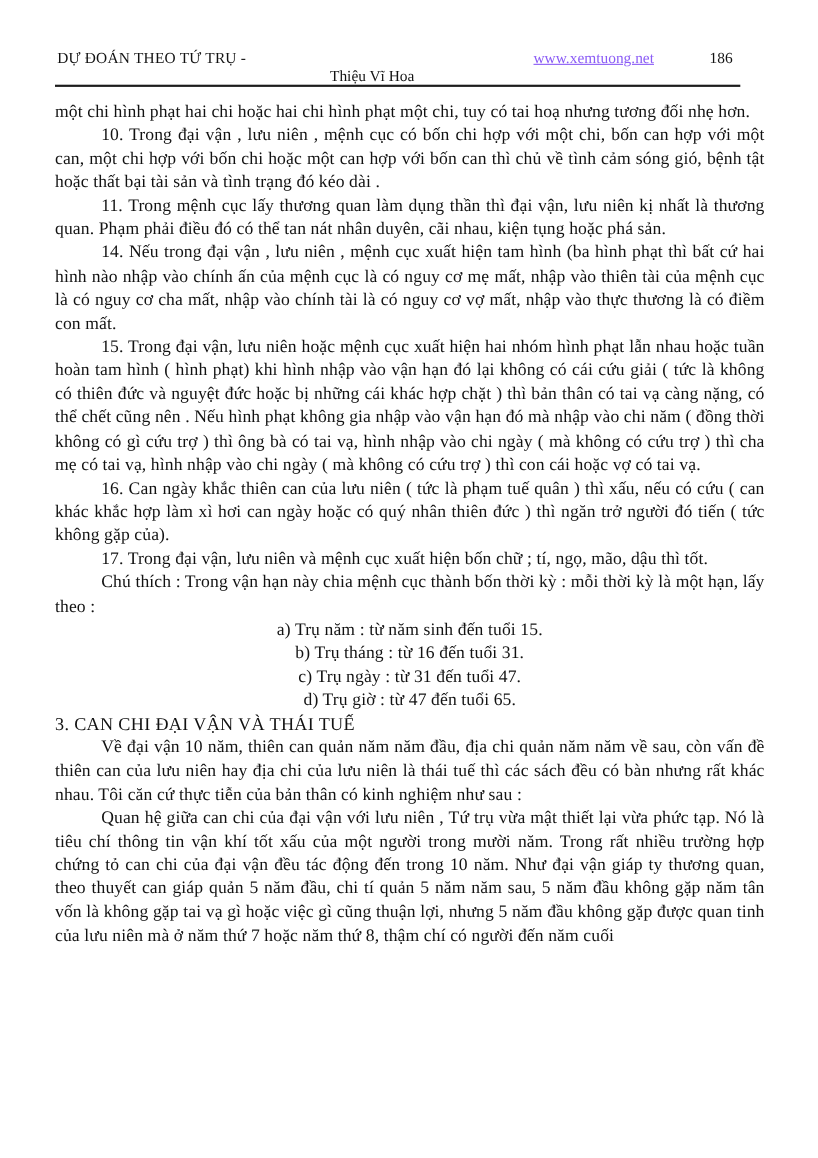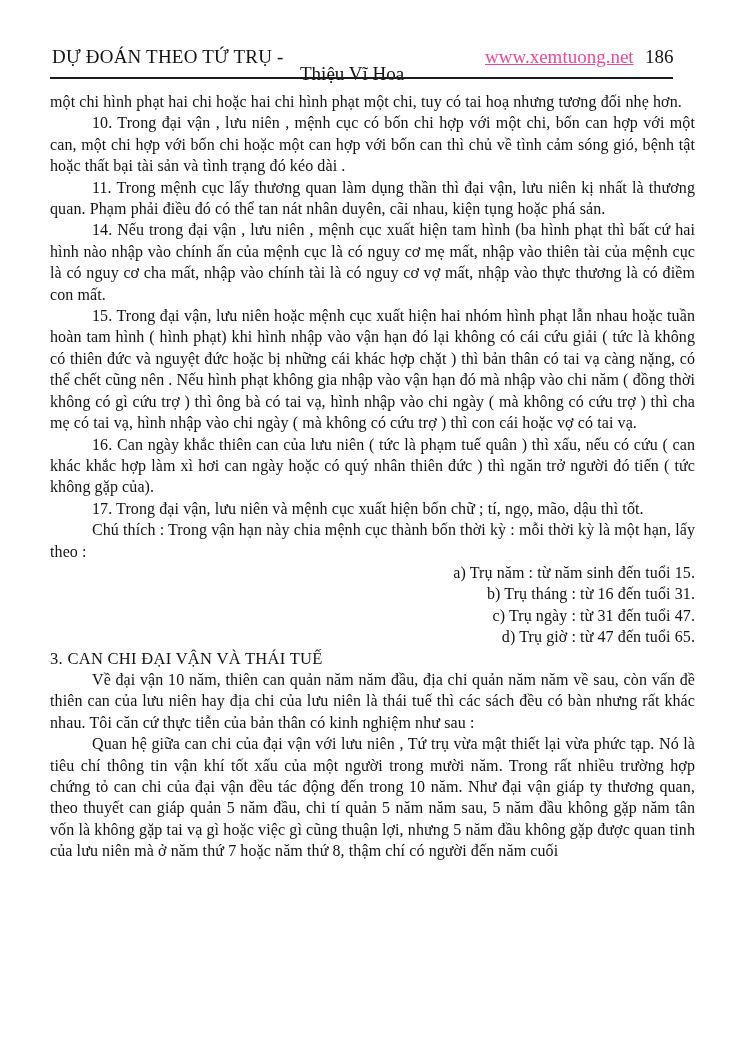--- a/index.html
+++ b/index.html
@@ -15,26 +15,26 @@
     font-family: "Liberation Serif", "DejaVu Serif", serif;
     color: #121212;
     overflow: hidden;
   }
   .page-header {
     position: absolute;
     top: 46px;
     left: 0;
     width: 608px;
     height: 26px;
-    font-size: 19px;
+    font-size: 14px;
     white-space: nowrap;
   }
   .page-header .book-title   { position: absolute; left: 52px;  top: 0; letter-spacing: 0.2px; }
   .page-header .author-name  { position: absolute; left: 300px; top: 17px; }
-  .page-header .website-link { position: absolute; left: 485px; top: 0; color: #ec4899; text-decoration: underline; }
+  .page-header .website-link { position: absolute; left: 485px; top: 0; color: #8b5cf6; text-decoration: underline; }
   .page-header .page-number  { position: absolute; left: 645px; top: 0; }
   .header-rule {
     position: absolute;
     top: 77px;
     left: 50px;
     width: 623px;
     height: 0;
     border-top: 2px solid #1c1c1c;
   }
   .page-body {
@@ -44,21 +44,21 @@
     width: 645px;
     font-size: 16px;
     line-height: 21.4px;
     text-align: justify;
     letter-spacing: 0.1px;
   }
   .page-body p { margin: 0; }
   .cont { text-indent: 0; }
   .para { text-indent: 42px; }
   .list-item {
-    text-align: right;
+    text-align: center;
     margin-left: 95px;
     text-indent: 0;
   }
   .section-heading {
     font-weight: normal;
     font-size: 16.5px;
     text-align: left;
     margin-left: 118px;
     margin-top: 14px;
     margin-bottom: 19px;

